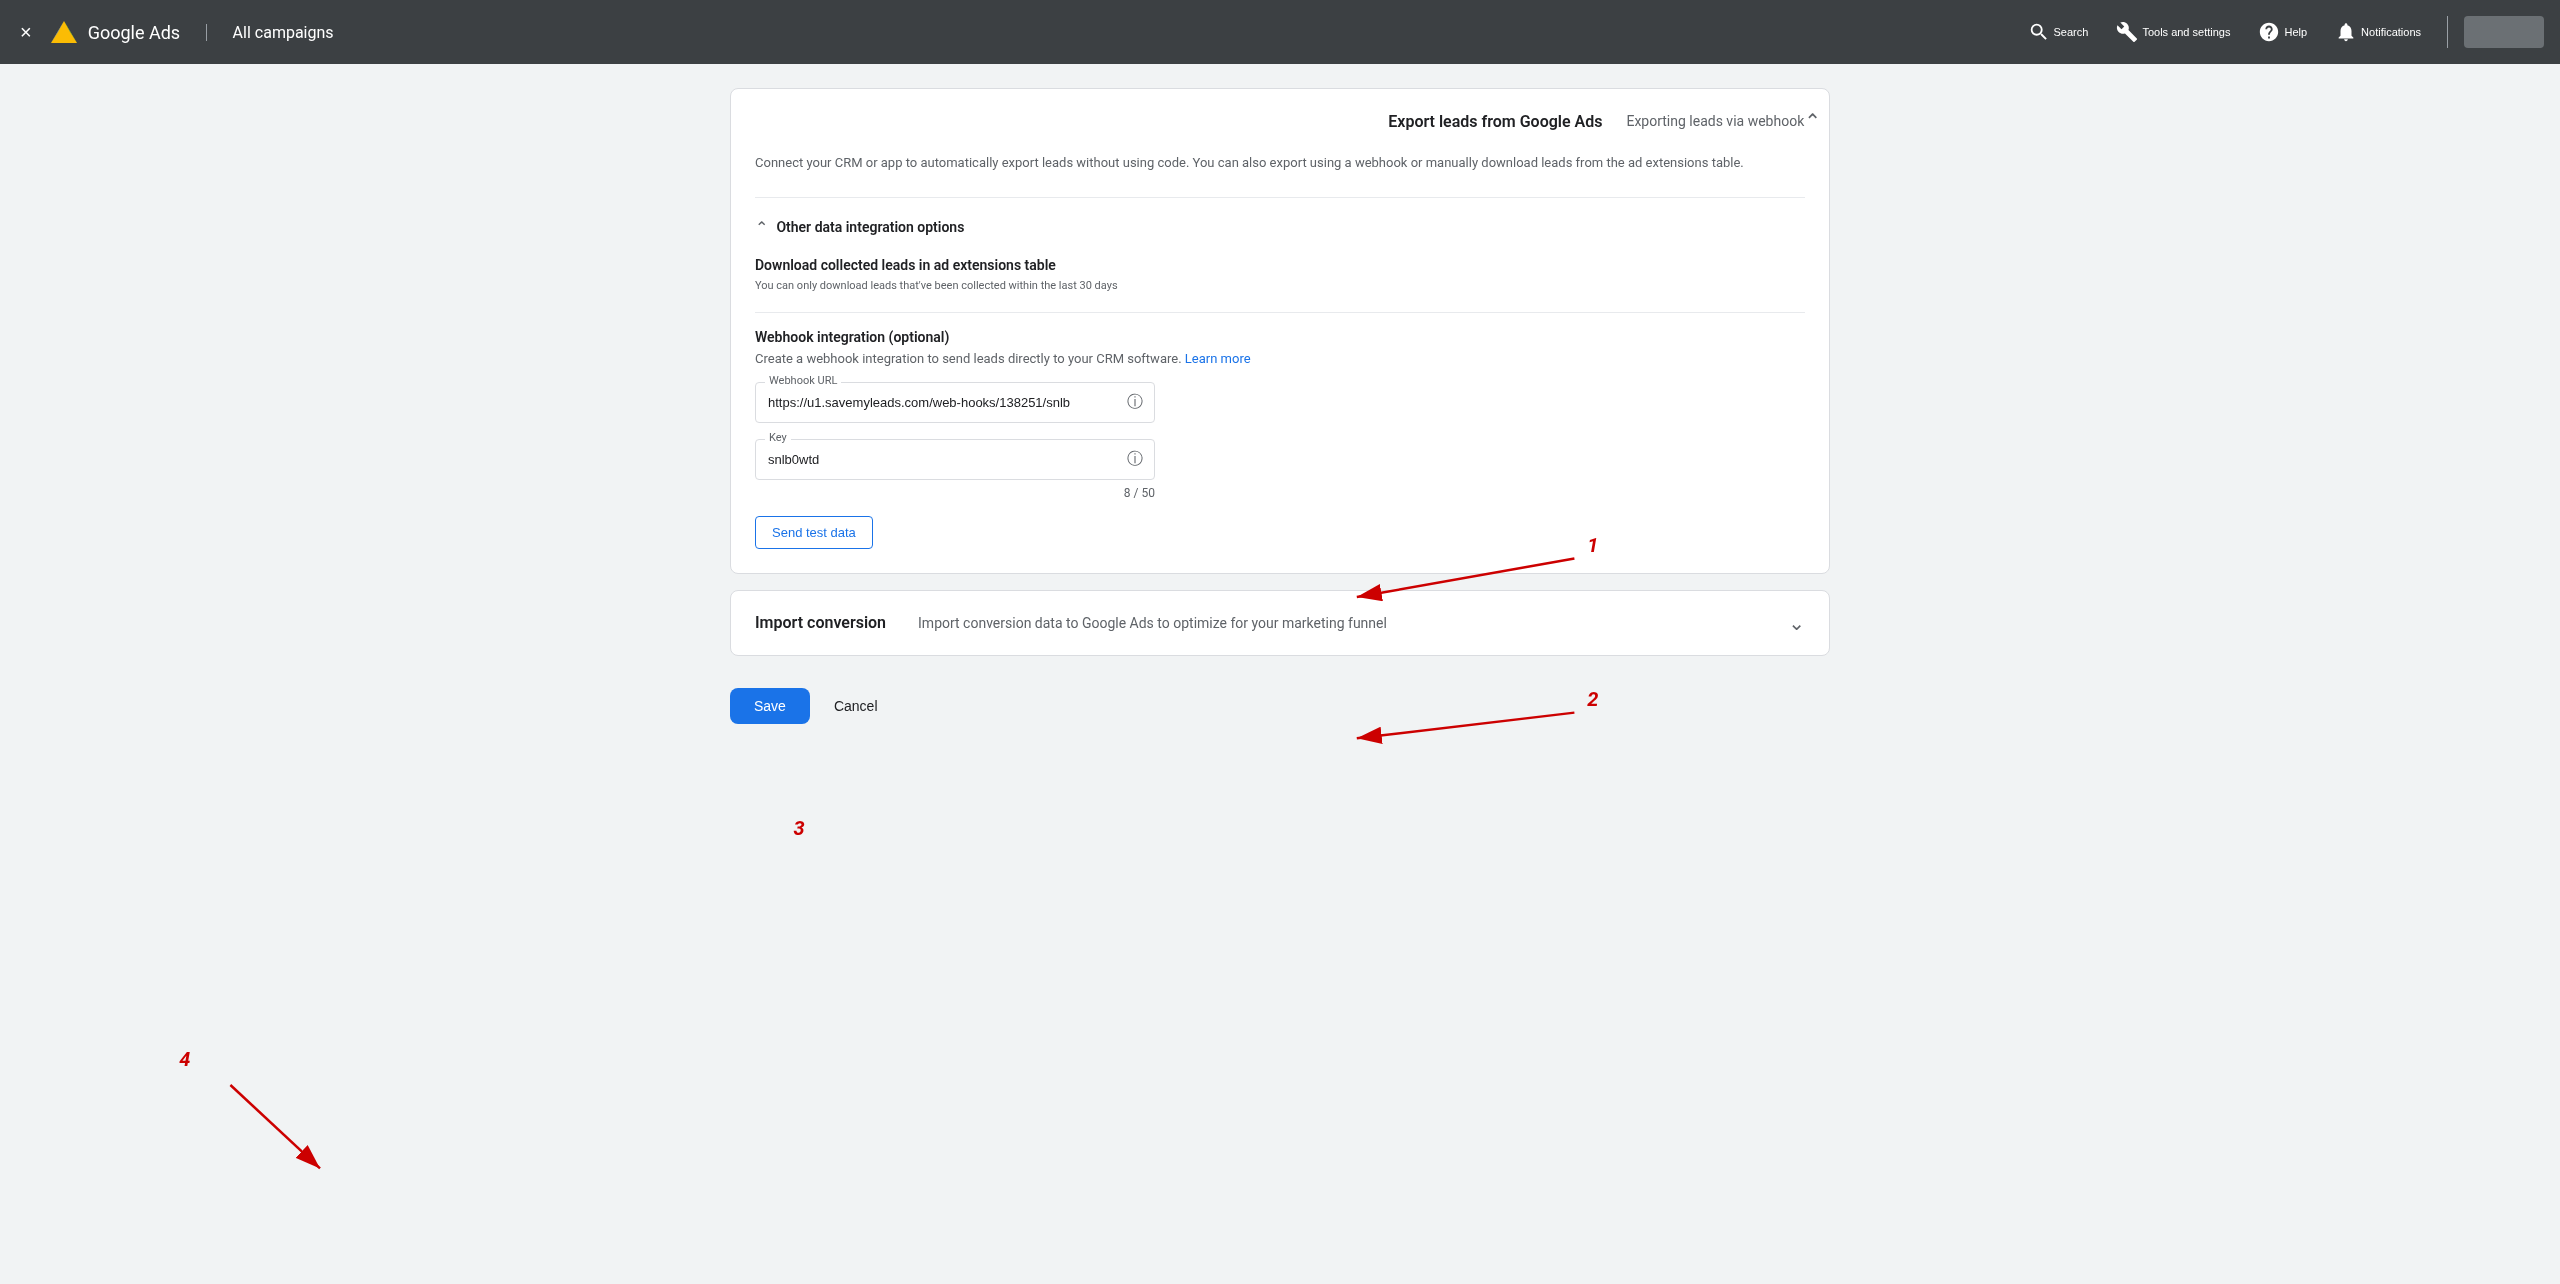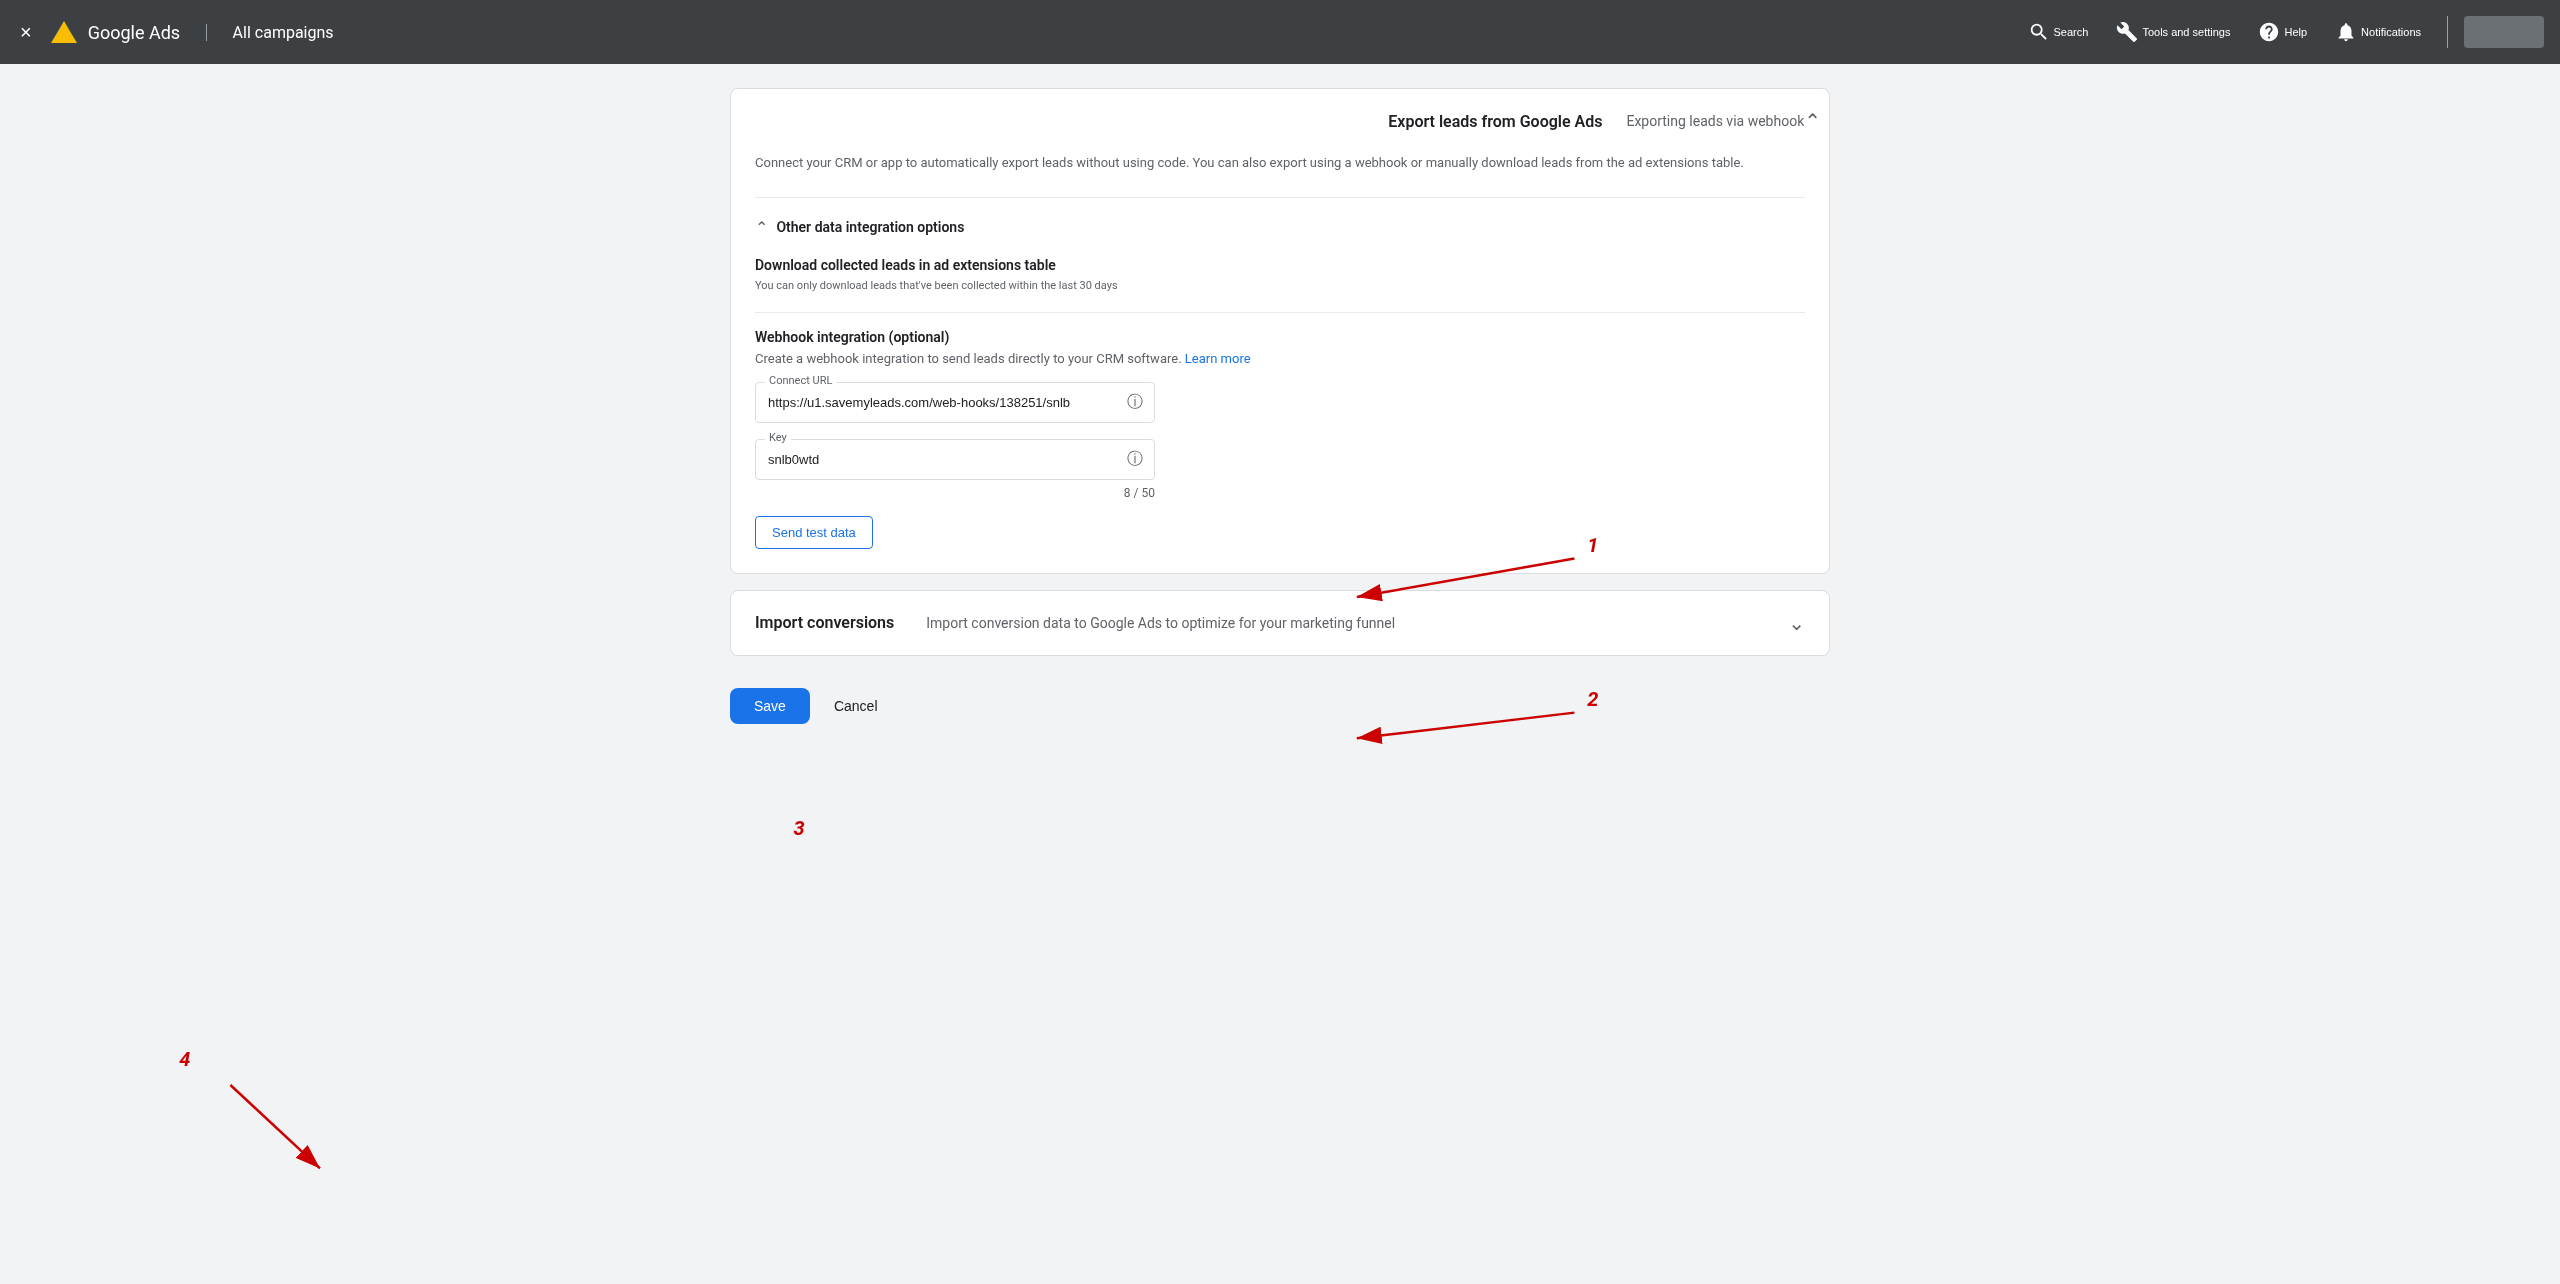--- a/index.html
+++ b/index.html
@@ -420,41 +420,41 @@
 
       <div class="webhook-section">
         <div class="webhook-title">Webhook integration (optional)</div>
         <div class="webhook-desc">
           <span>Create a webhook integration to send leads directly to your CRM software.</span>
           <a href="#">Learn more</a>
         </div>
 
         
         <div class="input-field-wrap">
-          <span class="float-label">Connect URL</span>
+          <span class="float-label">Webhook URL</span>
           <input type="text" value="https://u1.savemyleads.com/web-hooks/138251/snlb" style="">
           <span class="input-icon" title="Info">ⓘ</span>
         </div>
 
         
         <div class="input-field-wrap">
           <span class="float-label">Key</span>
           <input type="text" value="snlb0wtd" style="">
           <span class="input-icon" title="Info">ⓘ</span>
         </div>
         <div class="char-count">8 / 50</div>
 
         <button class="send-test-btn">Send test data</button>
       </div>
     </div>
 
     <div class="card">
       <div class="import-card-header">
         <div class="import-card-left">
-          <span class="import-title">Import conversions</span>
+          <span class="import-title">Import conversion</span>
           <span class="import-desc">Import conversion data to Google Ads to optimize for your marketing funnel</span>
         </div>
         <span class="chevron-down">⌄</span>
       </div>
     </div>
 
     <div class="footer-btns">
       <button class="save-btn">Save</button>
       <button class="cancel-btn">Cancel</button>
     </div>

